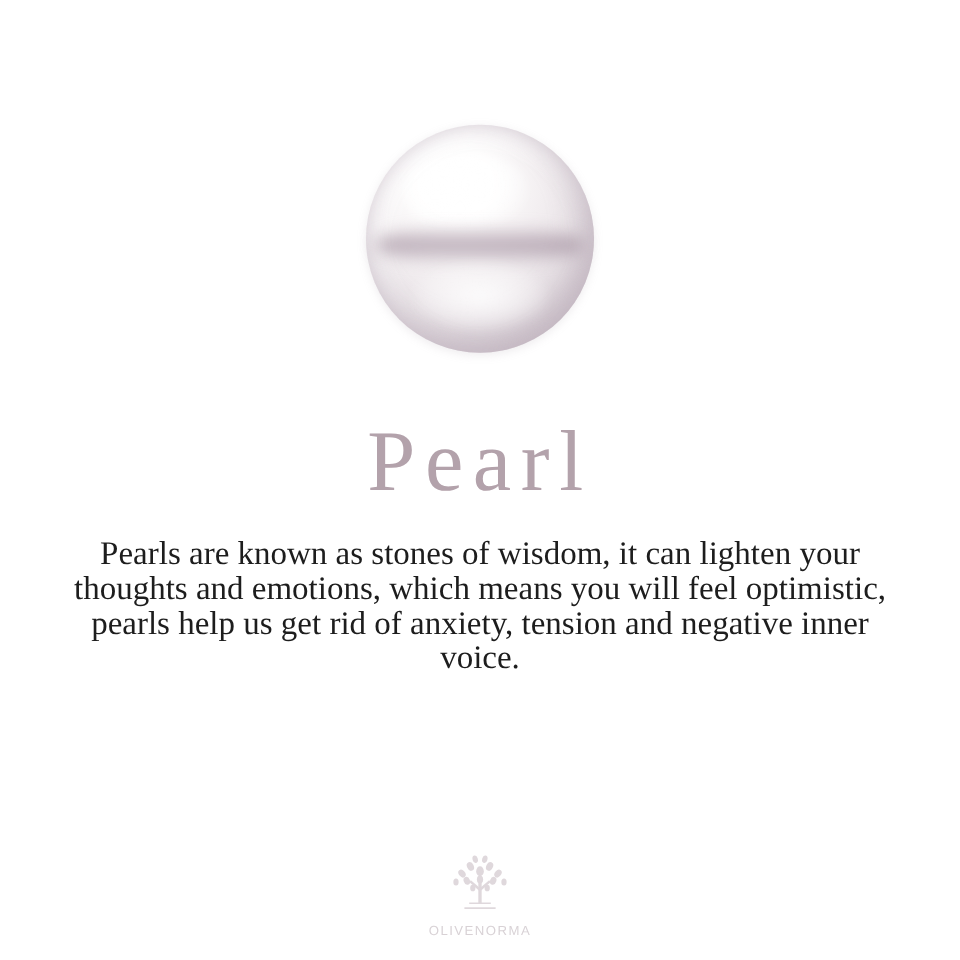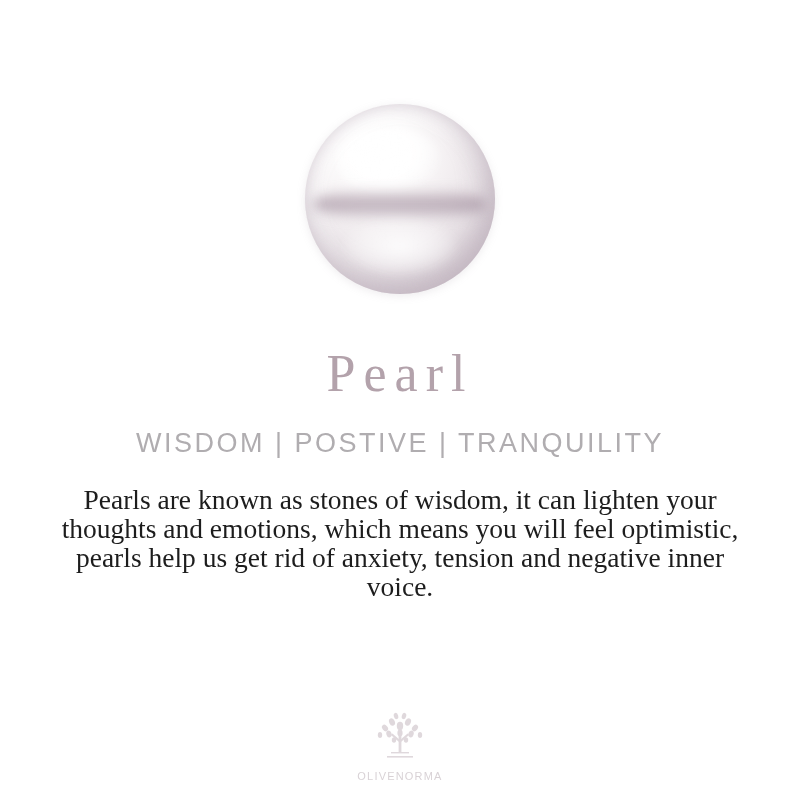--- a/index.html
+++ b/index.html
@@ -82,21 +82,21 @@
     position: absolute;
     inset: 0;
     border-radius: 50%;
     box-shadow: inset 0 0 18px rgba(186,172,184,0.55);
   }
 
   
   .title {
     margin-top: 54px;
     font-family: "Liberation Serif", serif;
-    font-size: 52px;
+    font-size: 72px;
     letter-spacing: 8px;
     color: #b3a2ab;
     line-height: 1;
     font-weight: 400;
   }
   .keywords {
     margin-top: 28px;
     font-family: "Liberation Sans", sans-serif;
     font-size: 27px;
     letter-spacing: 2.5px;
@@ -142,21 +142,20 @@
   <div class="gem-wrap">
     <div class="gem"></div>
     <div class="gem-hl"></div>
     <div class="gem-band"></div>
     <div class="gem-lo"></div>
     <div class="gem-edge"></div>
   </div>
 
   <div class="title">Pearl</div>
 
-  <div class="keywords">WISDOM | POSTIVE | TRANQUILITY</div>
 
   <div class="desc">Pearls are known as stones of wisdom, it can lighten your thoughts and emotions, which means you will feel optimistic, pearls help us get rid of anxiety, tension and negative inner voice.</div>
 
   <div class="logo">
     <span>
       <svg width="70" height="68" viewBox="0 0 70 68" aria-hidden="true">
         <g fill="#c6b9c0">
           <ellipse cx="35" cy="26" rx="3.2" ry="4.2"></ellipse>
           <ellipse cx="27" cy="22" rx="2.8" ry="3.8" transform="rotate(-25 27 22)"></ellipse>
           <ellipse cx="43" cy="22" rx="2.8" ry="3.8" transform="rotate(25 43 22)"></ellipse>

